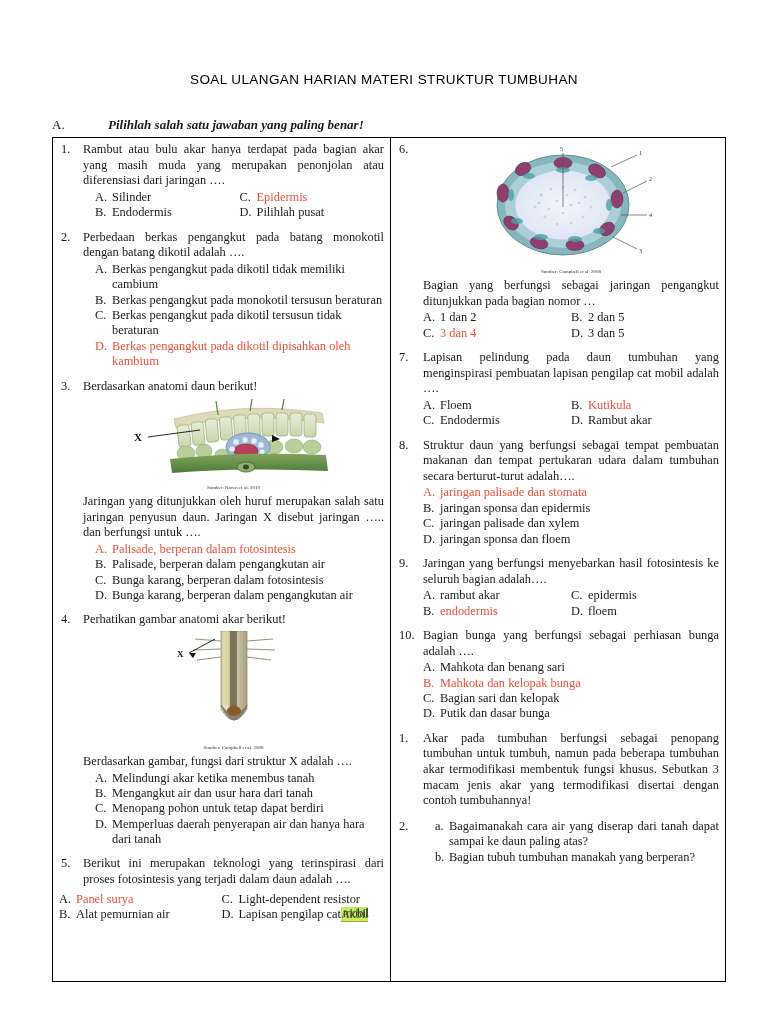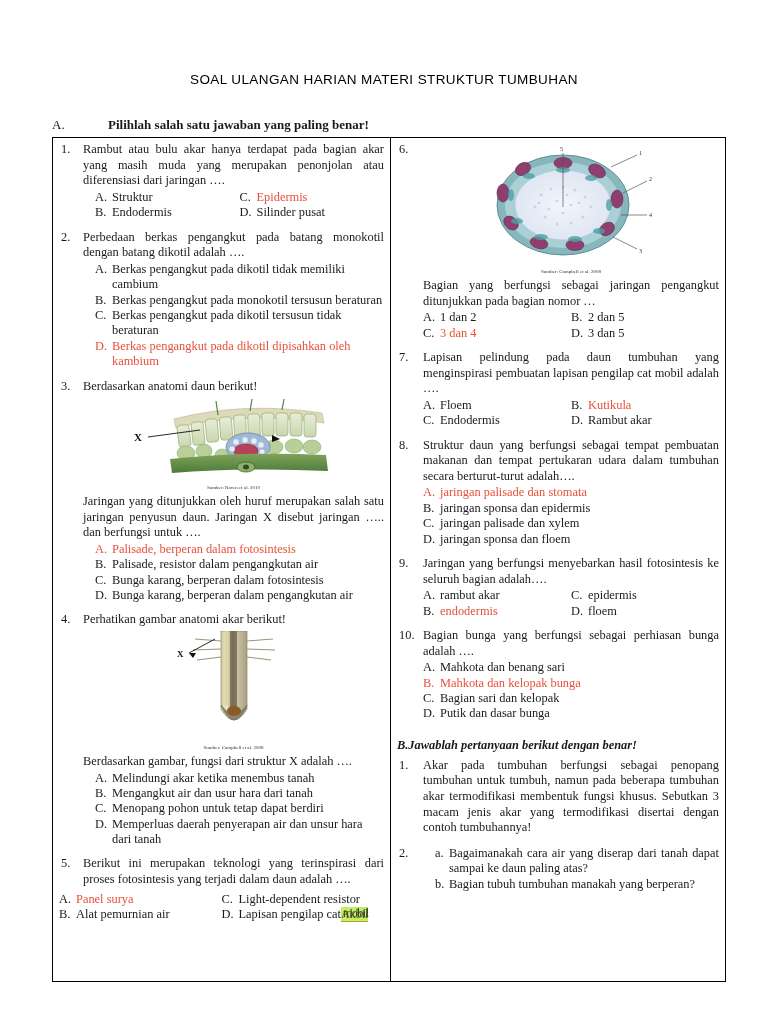--- a/index.html
+++ b/index.html
@@ -37,20 +37,21 @@
     padding: 30px 0 4px 0;
     padding-left: 52px;
   }
   .section-a-letter {
     font-size: 13px;
     font-weight: 400;
     width: 56px;
     flex: 0 0 56px;
   }
   .section-a-text {
+    font-style: italic;
     font-weight: bold;
     font-size: 13px;
   }
   .qtable {
     margin: 0 44px 0 52px;
     border: 1.5px solid #000;
     display: flex;
     width: 674px;
     min-height: 845px;
   }
@@ -172,41 +173,41 @@
     <div class="col col-left">
 
       <div class="q">
         <div class="q-num">1.</div>
         <div class="q-body">
           <p class="q-stem">Rambut atau bulu akar hanya terdapat pada bagian akar yang masih muda yang merupakan penonjolan atau diferensiasi dari jaringan ….</p>
           <div class="opts-2col">
             <div class="half">
               <div class="opt">
                 <span class="opt-letter">A.</span>
-                <span class="opt-text">Struktur</span>
+                <span class="opt-text">Silinder</span>
               </div>
             </div>
             <div class="half">
               <div class="opt">
                 <span class="opt-letter">C.</span>
                 <span class="opt-text correct">Epidermis</span>
               </div>
             </div>
           </div>
           <div class="opts-2col">
             <div class="half">
               <div class="opt">
                 <span class="opt-letter">B.</span>
                 <span class="opt-text">Endodermis</span>
               </div>
             </div>
             <div class="half">
               <div class="opt">
                 <span class="opt-letter">D.</span>
-                <span class="opt-text">Silinder pusat</span>
+                <span class="opt-text">Pilihlah pusat</span>
               </div>
             </div>
           </div>
         </div>
       </div>
 
       <div class="q">
         <div class="q-num">2.</div>
         <div class="q-body">
           <p class="q-stem">Perbedaan berkas pengangkut pada batang monokotil dengan batang dikotil adalah ….</p>
@@ -301,21 +302,21 @@
             <div class="fig-cap">Sumber: Raven et al. 2010</div>
           </div>
           <p class="q-stem">Jaringan yang ditunjukkan oleh huruf merupakan salah satu jaringan penyusun daun. Jaringan X disebut jaringan ….. dan berfungsi untuk ….</p>
           <ul class="opts">
             <li class="opt">
               <span class="opt-letter correct">A.</span>
               <span class="opt-text correct">Palisade, berperan dalam fotosintesis</span>
             </li>
             <li class="opt">
               <span class="opt-letter">B.</span>
-              <span class="opt-text">Palisade, resistor dalam pengangkutan air</span>
+              <span class="opt-text">Palisade, berperan dalam pengangkutan air</span>
             </li>
             <li class="opt">
               <span class="opt-letter">C.</span>
               <span class="opt-text">Bunga karang, berperan dalam fotosintesis</span>
             </li>
             <li class="opt">
               <span class="opt-letter">D.</span>
               <span class="opt-text">Bunga karang, berperan dalam pengangkutan air</span>
             </li>
           </ul>
@@ -370,21 +371,21 @@
             <li class="opt">
               <span class="opt-letter">B.</span>
               <span class="opt-text">Mengangkut air dan usur hara dari tanah</span>
             </li>
             <li class="opt">
               <span class="opt-letter">C.</span>
               <span class="opt-text">Menopang pohon untuk tetap dapat berdiri</span>
             </li>
             <li class="opt">
               <span class="opt-letter">D.</span>
-              <span class="opt-text">Memperluas daerah penyerapan air dan unsur hara dari tanah</span>
+              <span class="opt-text">Memperluas daerah penyerapan air dan hanya hara dari tanah</span>
             </li>
           </ul>
         </div>
       </div>
 
       <div class="q">
         <div class="q-num">5.</div>
         <div class="q-body">
           <p class="q-stem">Berikut ini merupakan teknologi yang terinspirasi dari proses fotosintesis yang terjadi dalam daun adalah ….</p>
         </div>
@@ -638,21 +639,20 @@
               <span class="opt-text">Bagian sari dan kelopak</span>
             </li>
             <li class="opt">
               <span class="opt-letter">D.</span>
               <span class="opt-text">Putik dan dasar bunga</span>
             </li>
           </ul>
         </div>
       </div>
 
-      <div class="sec-b-head">B.Jawablah pertanyaan berikut dengan benar!</div>
 
       <div class="q">
         <div class="q-num wide">1.</div>
         <div class="q-body">
           <p class="q-stem">Akar pada tumbuhan berfungsi sebagai penopang tumbuhan untuk tumbuh, namun pada beberapa tumbuhan akar termodifikasi membentuk fungsi khusus. Sebutkan 3 macam jenis akar yang termodifikasi disertai dengan contoh tumbuhannya!</p>
         </div>
       </div>
 
       <div class="q">
         <div class="q-num wide">2.</div>

